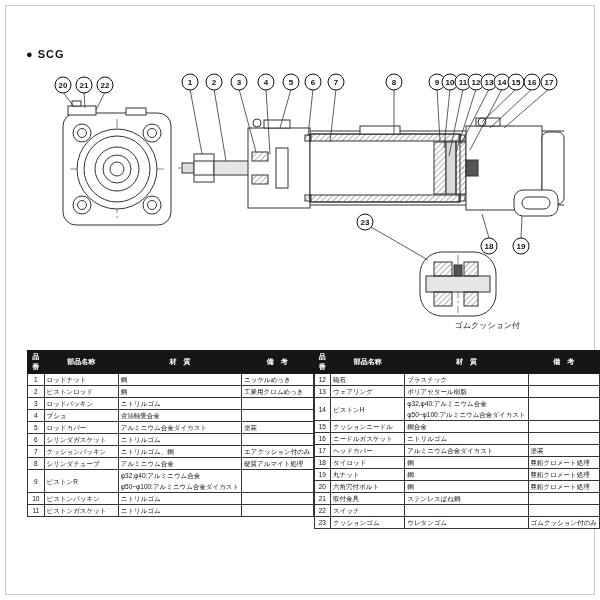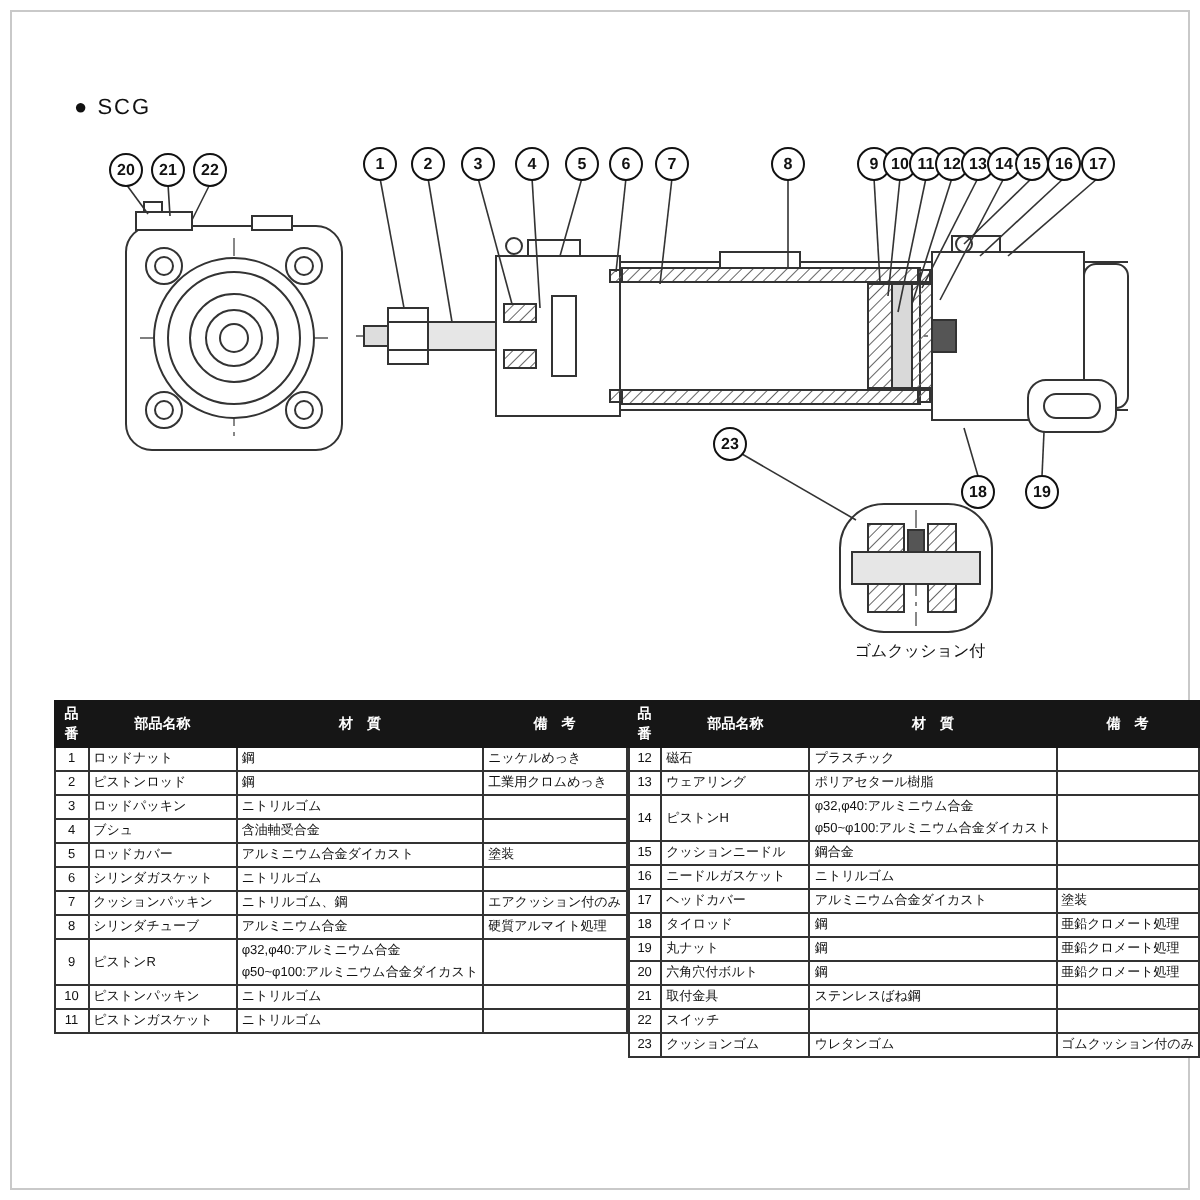--- a/index.html
+++ b/index.html
@@ -2,31 +2,31 @@
 <html><head>
 <meta charset="utf-8">
 <style>
   html,body{margin:0;padding:0;}
   body{
     width:600px;height:600px;background:#ffffff;position:relative;overflow:hidden;
     font-family:"Liberation Sans","DejaVu Sans",sans-serif;color:#111;
   }
   .page{position:absolute;inset:0;}
   .page-border{position:absolute;inset:5px;border:1px solid #c9c9c9;pointer-events:none;}
-  .series-label{position:absolute;left:37px;top:48px;font-size:11px;font-weight:normal;letter-spacing:1px;}
+  .series-label{position:absolute;left:26px;top:48px;font-size:11px;font-weight:bold;letter-spacing:1px;}
   .drawing{position:absolute;left:30px;top:62px;}
   .centerline{stroke:#555;stroke-width:0.7;stroke-dasharray:9 3 2 3;fill:none;}
   .leader{stroke:#333;stroke-width:0.8;}
   .balloon{
     position:absolute;width:15px;height:15px;border:1.4px solid #111;border-radius:50%;
     background:#fff;color:#111;font-size:8px;font-weight:bold;line-height:1;
     display:flex;align-items:center;justify-content:center;
     transform:translate(-50%,-50%);z-index:3;
   }
-  .detail-caption{position:absolute;left:400px;top:320px;width:120px;text-align:center;font-size:8px;}
+  .detail-caption{position:absolute;left:400px;top:320px;width:120px;text-align:right;font-size:8px;}
   .tables{position:absolute;left:27px;top:350px;display:flex;align-items:flex-start;}
   table.parts{border-collapse:collapse;table-layout:fixed;background:#fff;}
   table.parts th{
     background:#161616;color:#fff;font-size:7px;font-weight:bold;text-align:center;
     border:1px solid #161616;padding:1px 2px;height:11px;
   }
   table.parts td{
     border:1px solid #333;font-size:6.5px;line-height:11px;padding:0 2px;
     overflow:hidden;white-space:pre;vertical-align:middle;
   }

